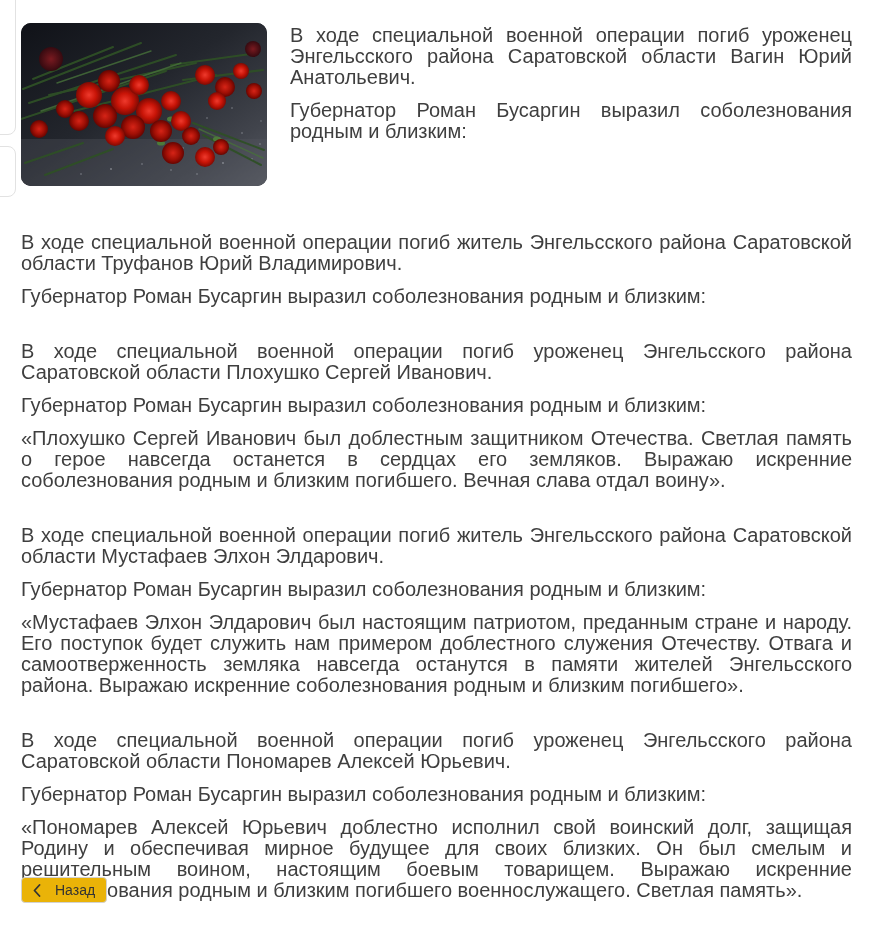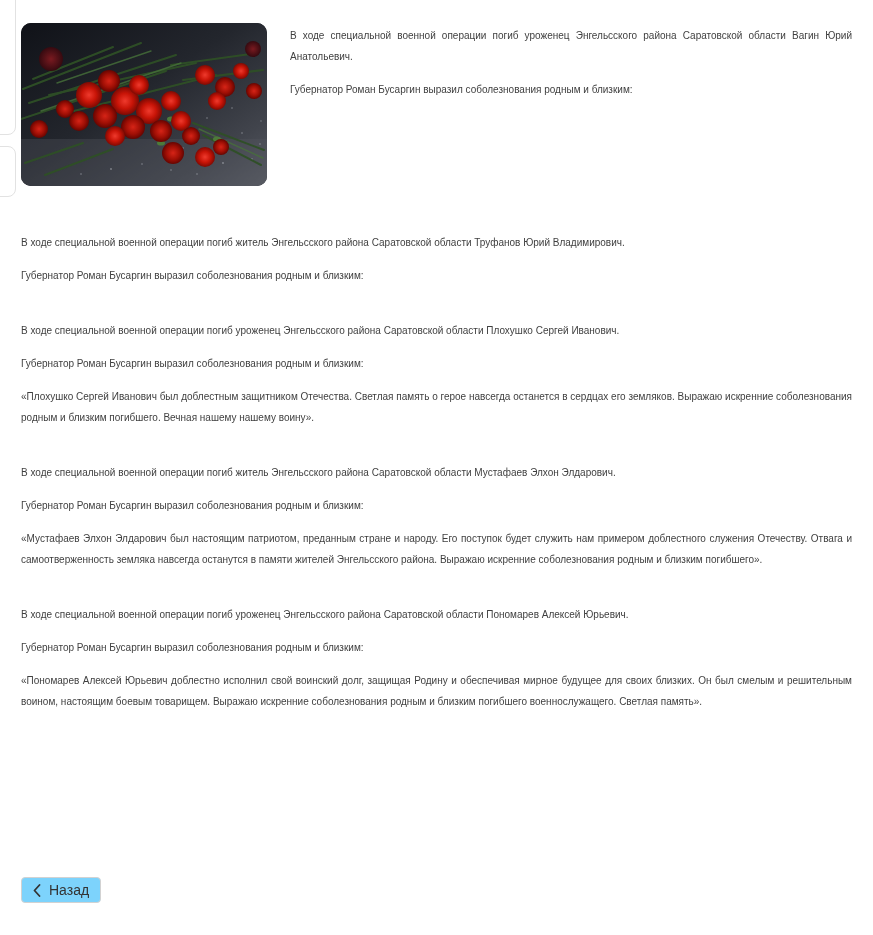--- a/index.html
+++ b/index.html
@@ -21,30 +21,30 @@
   .lead-section{margin-top:23px;display:flex;gap:23px;align-items:flex-start;margin-bottom:46px;}
   .photo{
     width:246px;height:163px;flex:none;border-radius:10px;overflow:hidden;
     background:#1c1e24;cursor:pointer;
   }
   .photo svg{display:block;width:246px;height:163px;}
   .lead-text{flex:1;margin-top:2px;min-width:0;}
 
   .para{
     margin:0 0 12px 0;
-    font-size:10px;line-height:21px;color:#3f3f3f;
+    font-size:20px;line-height:21px;color:#3f3f3f;
     text-align:justify;
   }
   .text-block{margin-bottom:34px;margin-top:16px;}
 
   .back-button{
     position:absolute;left:21px;top:877px;
-    display:inline-flex;align-items:center;gap:8px;
+    display:inline-flex;align-items:center;gap:14px;
     height:26px;padding:0 11px;box-sizing:border-box;
-    background:#7dd3fc;border:1px solid #d2d2d2;border-radius:4px;
+    background:#eab308;border:1px solid #d2d2d2;border-radius:4px;
     font-size:14px;color:#333333;cursor:pointer;
     font-family:"Liberation Sans", sans-serif;
   }
   .back-chevron{display:inline-flex;align-items:center;}
 </style>
 </head>
 <body>
 
 <div class="edge-card one"></div>
 <div class="edge-card two"></div>
@@ -155,21 +155,21 @@
   </section>
 
   <div>
       <section class="text-block">
         <p class="para">В ходе специальной военной операции погиб житель Энгельсского района Саратовской области Труфанов Юрий Владимирович.</p>
         <p class="para">Губернатор Роман Бусаргин выразил соболезнования родным и близким:</p>
       </section>
       <section class="text-block">
         <p class="para">В ходе специальной военной операции погиб уроженец Энгельсского района Саратовской области Плохушко Сергей Иванович.</p>
         <p class="para">Губернатор Роман Бусаргин выразил соболезнования родным и близким:</p>
-        <p class="para">«Плохушко Сергей Иванович был доблестным защитником Отечества. Светлая память о герое навсегда останется в сердцах его земляков. Выражаю искренние соболезнования родным и близким погибшего. Вечная нашему нашему воину».</p>
+        <p class="para">«Плохушко Сергей Иванович был доблестным защитником Отечества. Светлая память о герое навсегда останется в сердцах его земляков. Выражаю искренние соболезнования родным и близким погибшего. Вечная слава отдал воину».</p>
       </section>
       <section class="text-block">
         <p class="para">В ходе специальной военной операции погиб житель Энгельсского района Саратовской области Мустафаев Элхон Элдарович.</p>
         <p class="para">Губернатор Роман Бусаргин выразил соболезнования родным и близким:</p>
         <p class="para">«Мустафаев Элхон Элдарович был настоящим патриотом, преданным стране и народу. Его поступок будет служить нам примером доблестного служения Отечеству. Отвага и самоотверженность земляка навсегда останутся в памяти жителей Энгельсского района. Выражаю искренние соболезнования родным и близким погибшего».</p>
       </section>
       <section class="text-block">
         <p class="para">В ходе специальной военной операции погиб уроженец Энгельсского района Саратовской области Пономарев Алексей Юрьевич.</p>
         <p class="para">Губернатор Роман Бусаргин выразил соболезнования родным и близким:</p>
         <p class="para">«Пономарев Алексей Юрьевич доблестно исполнил свой воинский долг, защищая Родину и обеспечивая мирное будущее для своих близких. Он был смелым и решительным воином, настоящим боевым товарищем. Выражаю искренние соболезнования родным и близким погибшего военнослужащего. Светлая память».</p>

